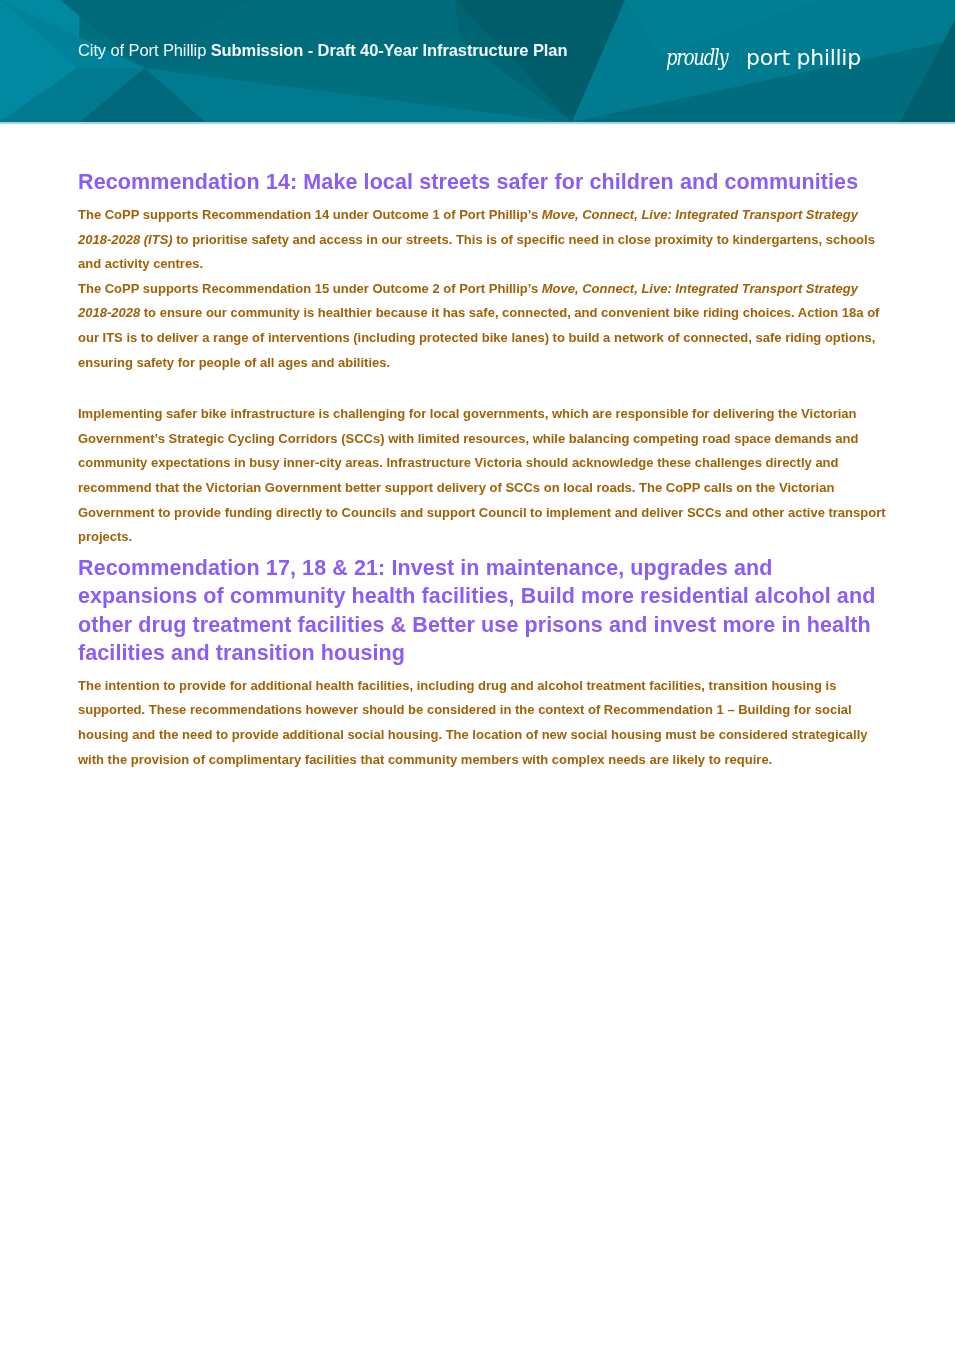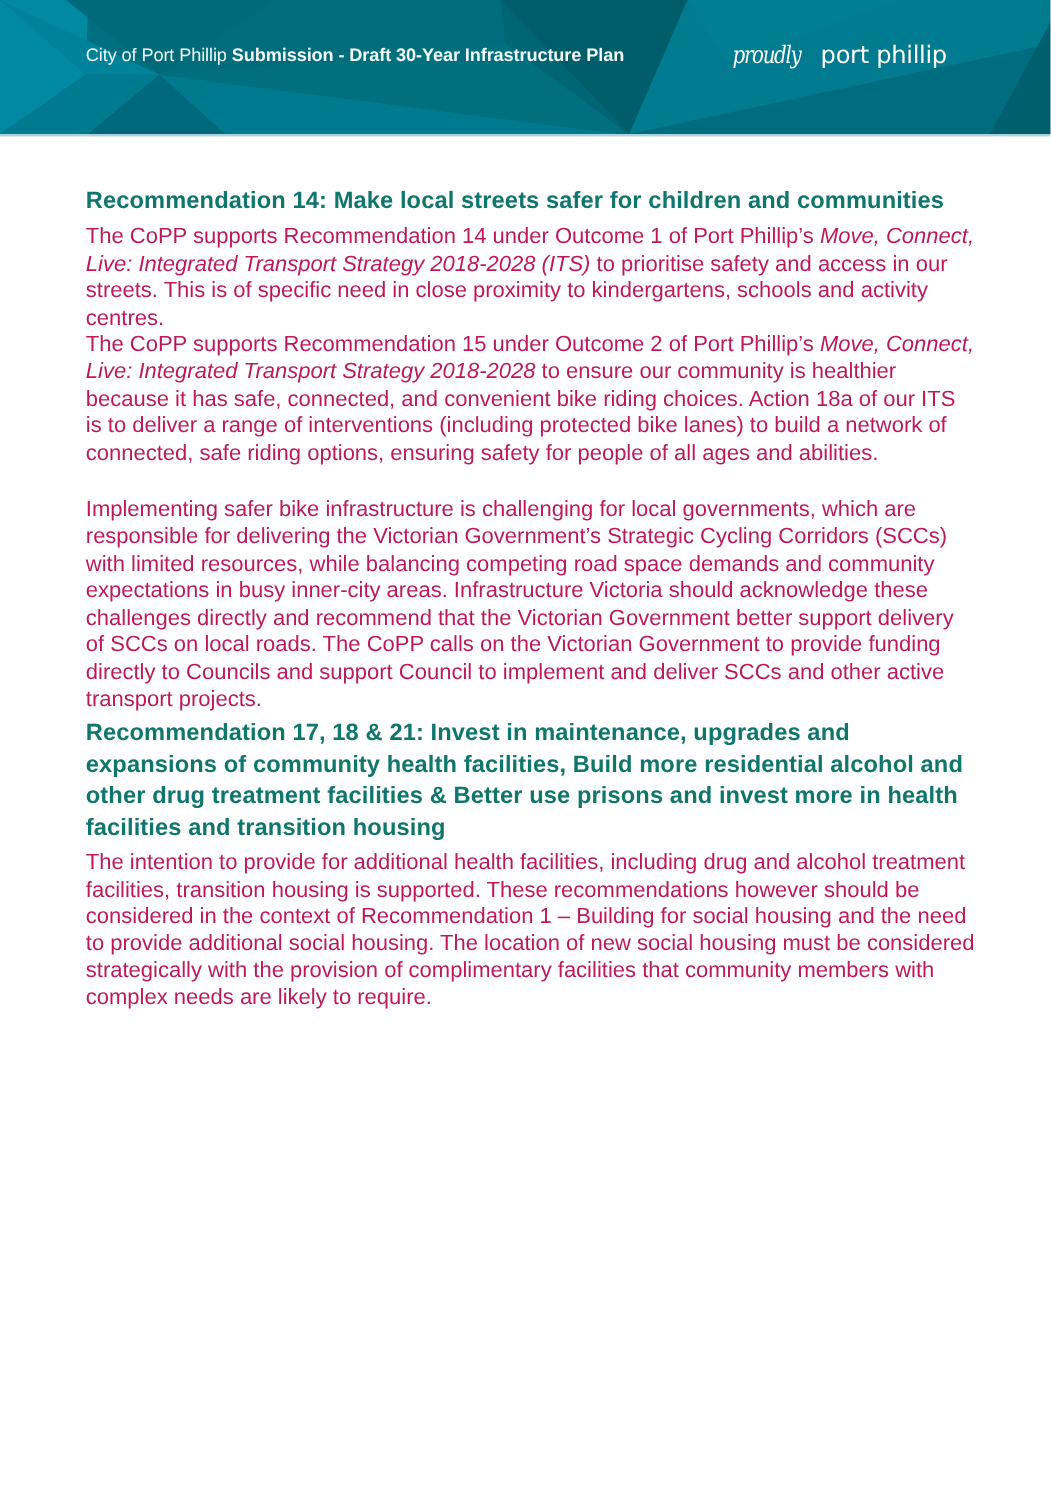--- a/index.html
+++ b/index.html
@@ -44,21 +44,21 @@
       letter-spacing: -0.1px;
     }
     .header-title .light { font-weight: normal; margin-top: 12px; }
     .header-title .bold { font-weight: bold; }
     .logo {
       position: absolute;
       left: 666px;
       top: 30px;
       height: 40px;
       display: flex;
-      align-items: center;
+      align-items: flex-end;
       color: #ffffff;
       white-space: nowrap;
     }
     .logo .script {
       font-family: "DejaVu Serif", serif;
       font-style: italic;
       font-size: 22px;
       letter-spacing: -1.5px;
       margin-right: 6px;
       transform: scaleX(0.82);
@@ -75,31 +75,32 @@
     .content {
       position: absolute;
       left: 78px;
       top: 168px;
       width: 810px;
     }
     h2 {
       font-size: 21.5px;
       font-weight: bold;
       margin: 0;
-      color: #0f766e;
+      color: #8b5cf6;
       letter-spacing: 0.1px;
     }
     h2.h14 { line-height: 29px; margin-bottom: 6px; }
     h2.h15 { line-height: 31px; margin-top: 15px; margin-bottom: 12px; }
     h2.h17 { line-height: 28.5px; margin-top: 4px; margin-bottom: 6px; }
     p {
-      font-size: 20px;
+      font-size: 13px;
       line-height: 24.6px;
       margin: 0;
-      color: #be185d;
+      color: #a16207;
+      font-weight: bold;
     }
     p.gap { margin-top: 27px; }
     em { font-style: italic; }
     .footer-date {
       position: absolute;
       left: 78px;
       top: 1388px;
       font-size: 13px;
       color: #701a75;
     }
@@ -119,21 +120,21 @@
     <polygon points="145,68 460,40 565,122" fill="#00707f"></polygon>
     <polygon points="250,0 455,0 460,40 145,68" fill="#006c7c"></polygon>
     <polygon points="455,0 625,0 572,122" fill="#005e6a"></polygon>
     <polygon points="455,0 572,122 460,40" fill="#006573"></polygon>
     <polygon points="625,0 955,0 955,40 700,95 572,122" fill="#007b8f"></polygon>
     <polygon points="625,0 820,0 660,55" fill="#007f93"></polygon>
     <polygon points="572,122 955,40 955,122" fill="#006d7e"></polygon>
     <polygon points="900,122 955,20 955,122" fill="#005f6c"></polygon>
   </svg>
   <div class="header-title">
-    <span class="light">City of Port Phillip </span><span class="bold">Submission - Draft 30-Year Infrastructure Plan</span>
+    <span class="light">City of Port Phillip </span><span class="bold">Submission - Draft 40-Year Infrastructure Plan</span>
   </div>
   <div class="logo">
     <span class="script">proudly</span>
     <span class="brand">port phillip</span>
   </div>
 </div>
 <div class="header-stripe"></div>
 
 <main class="content">
   <section>

